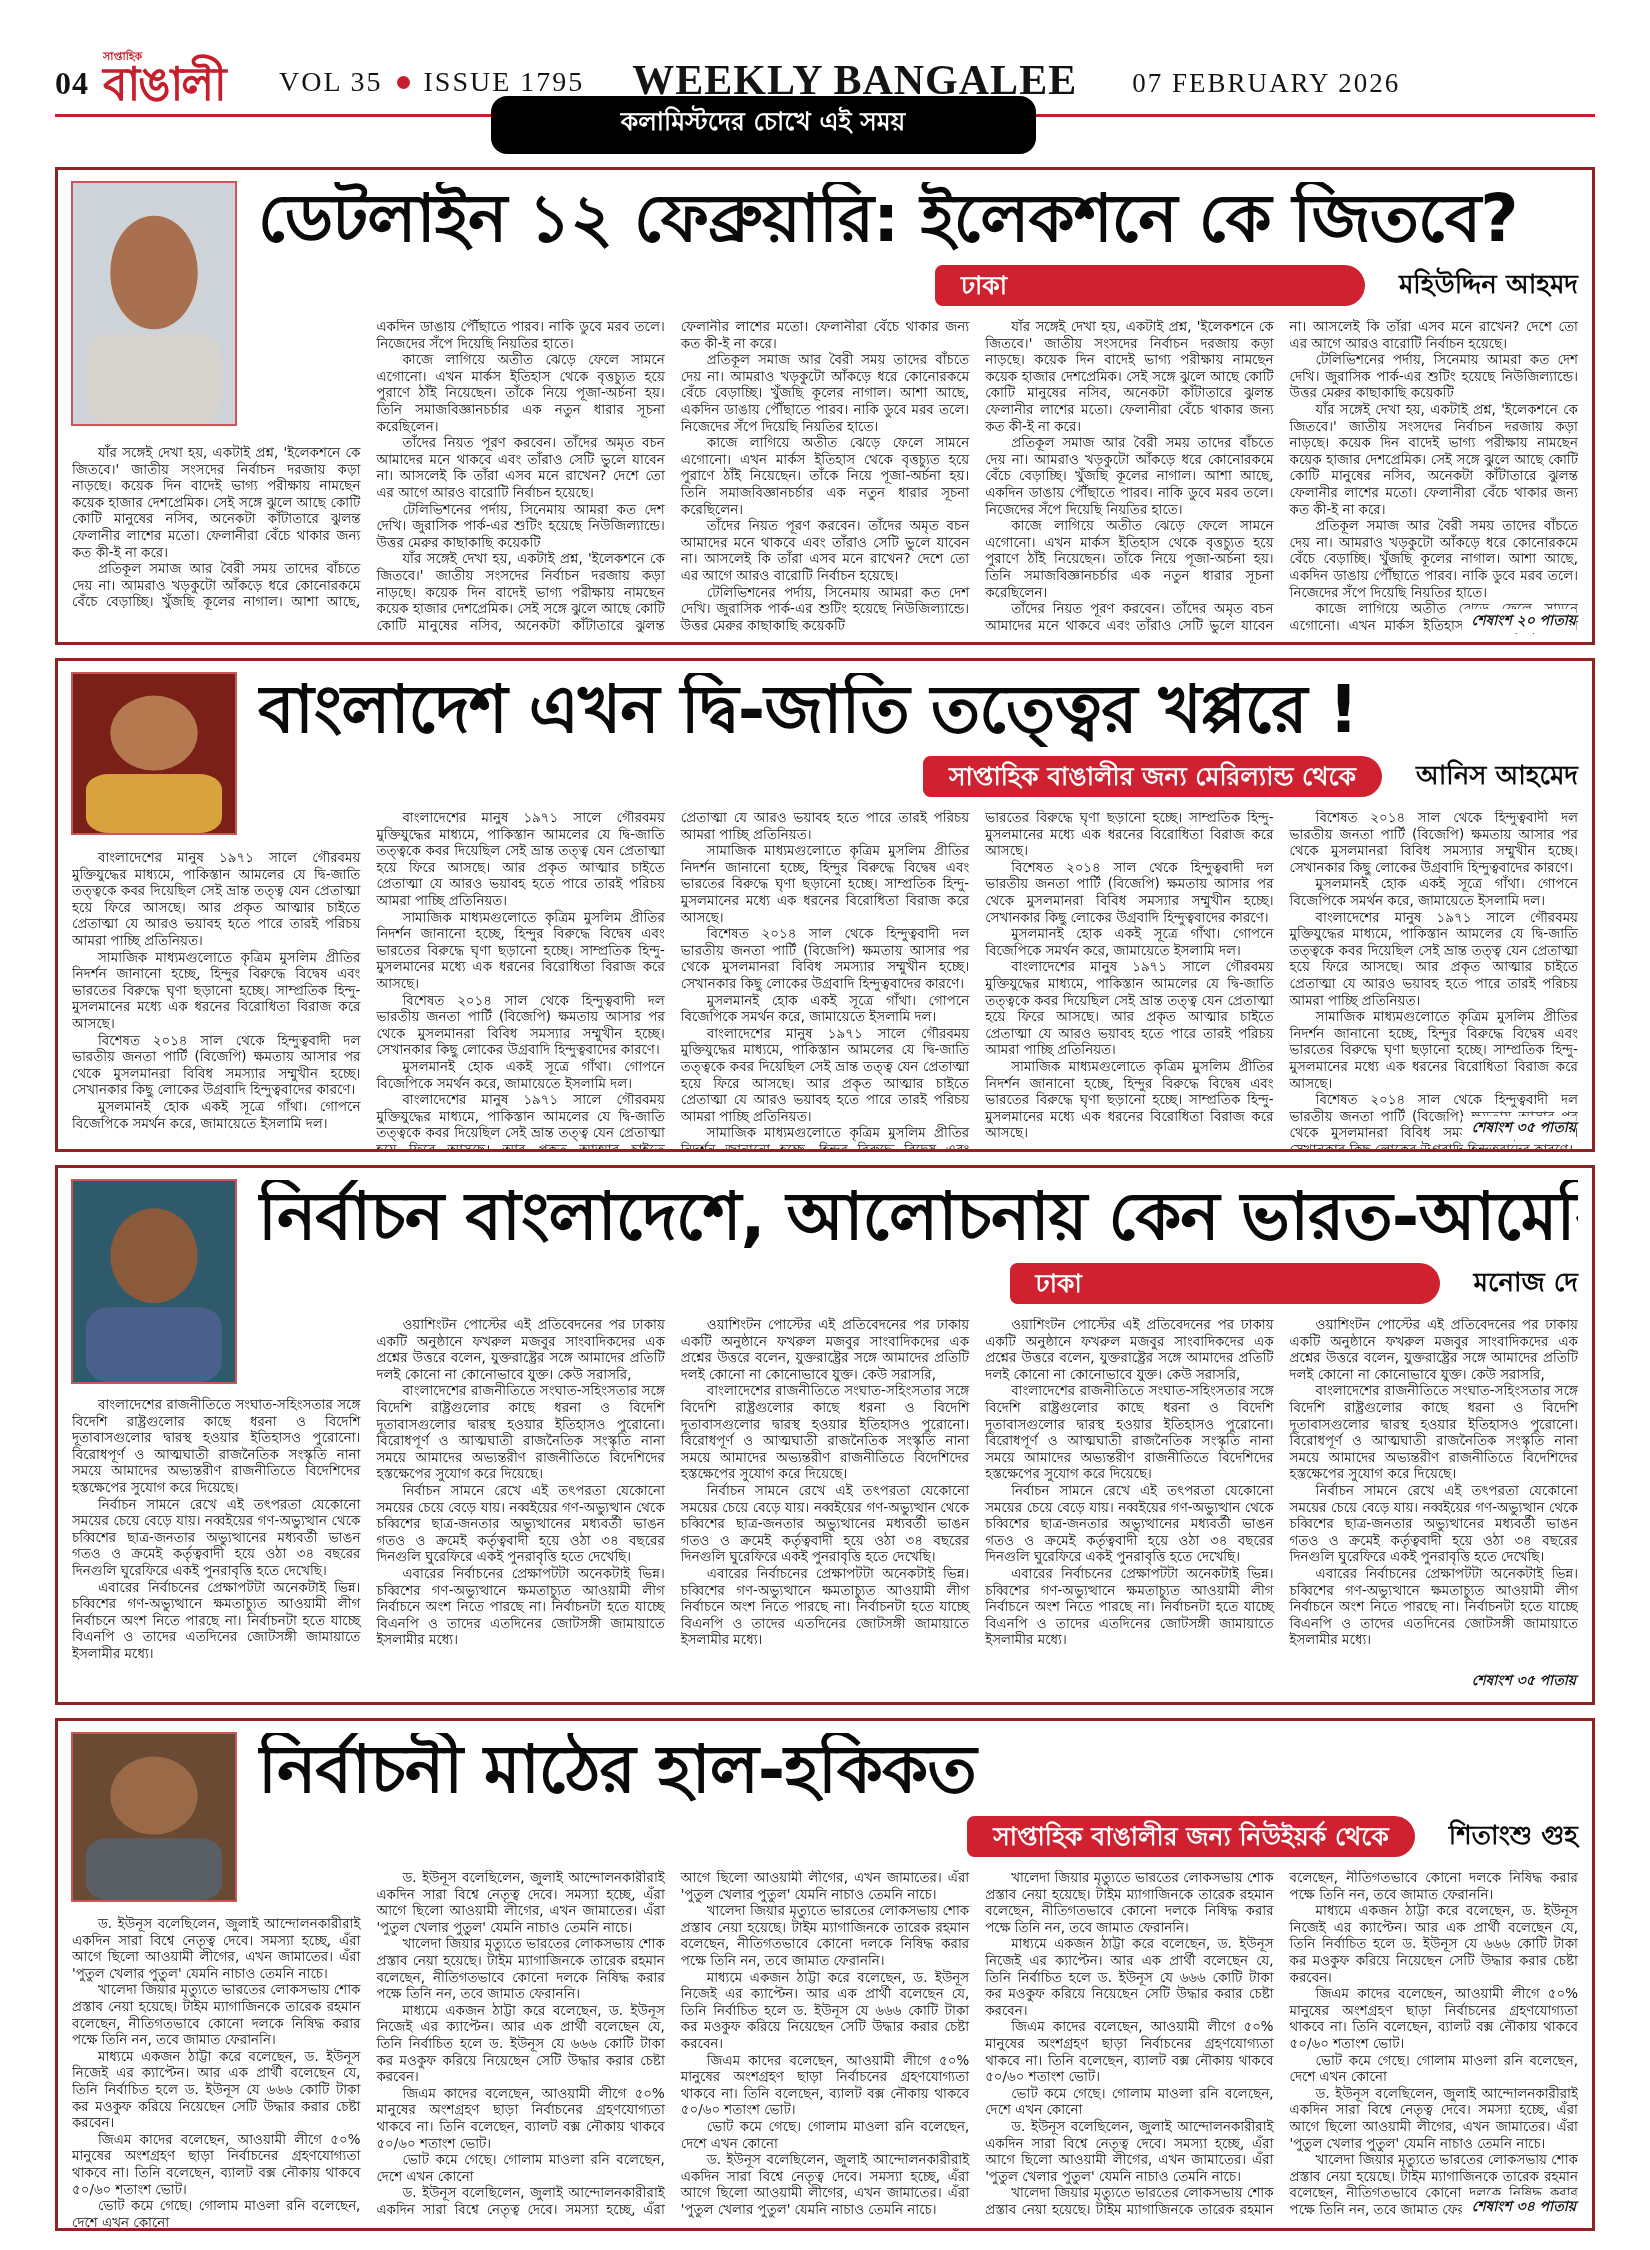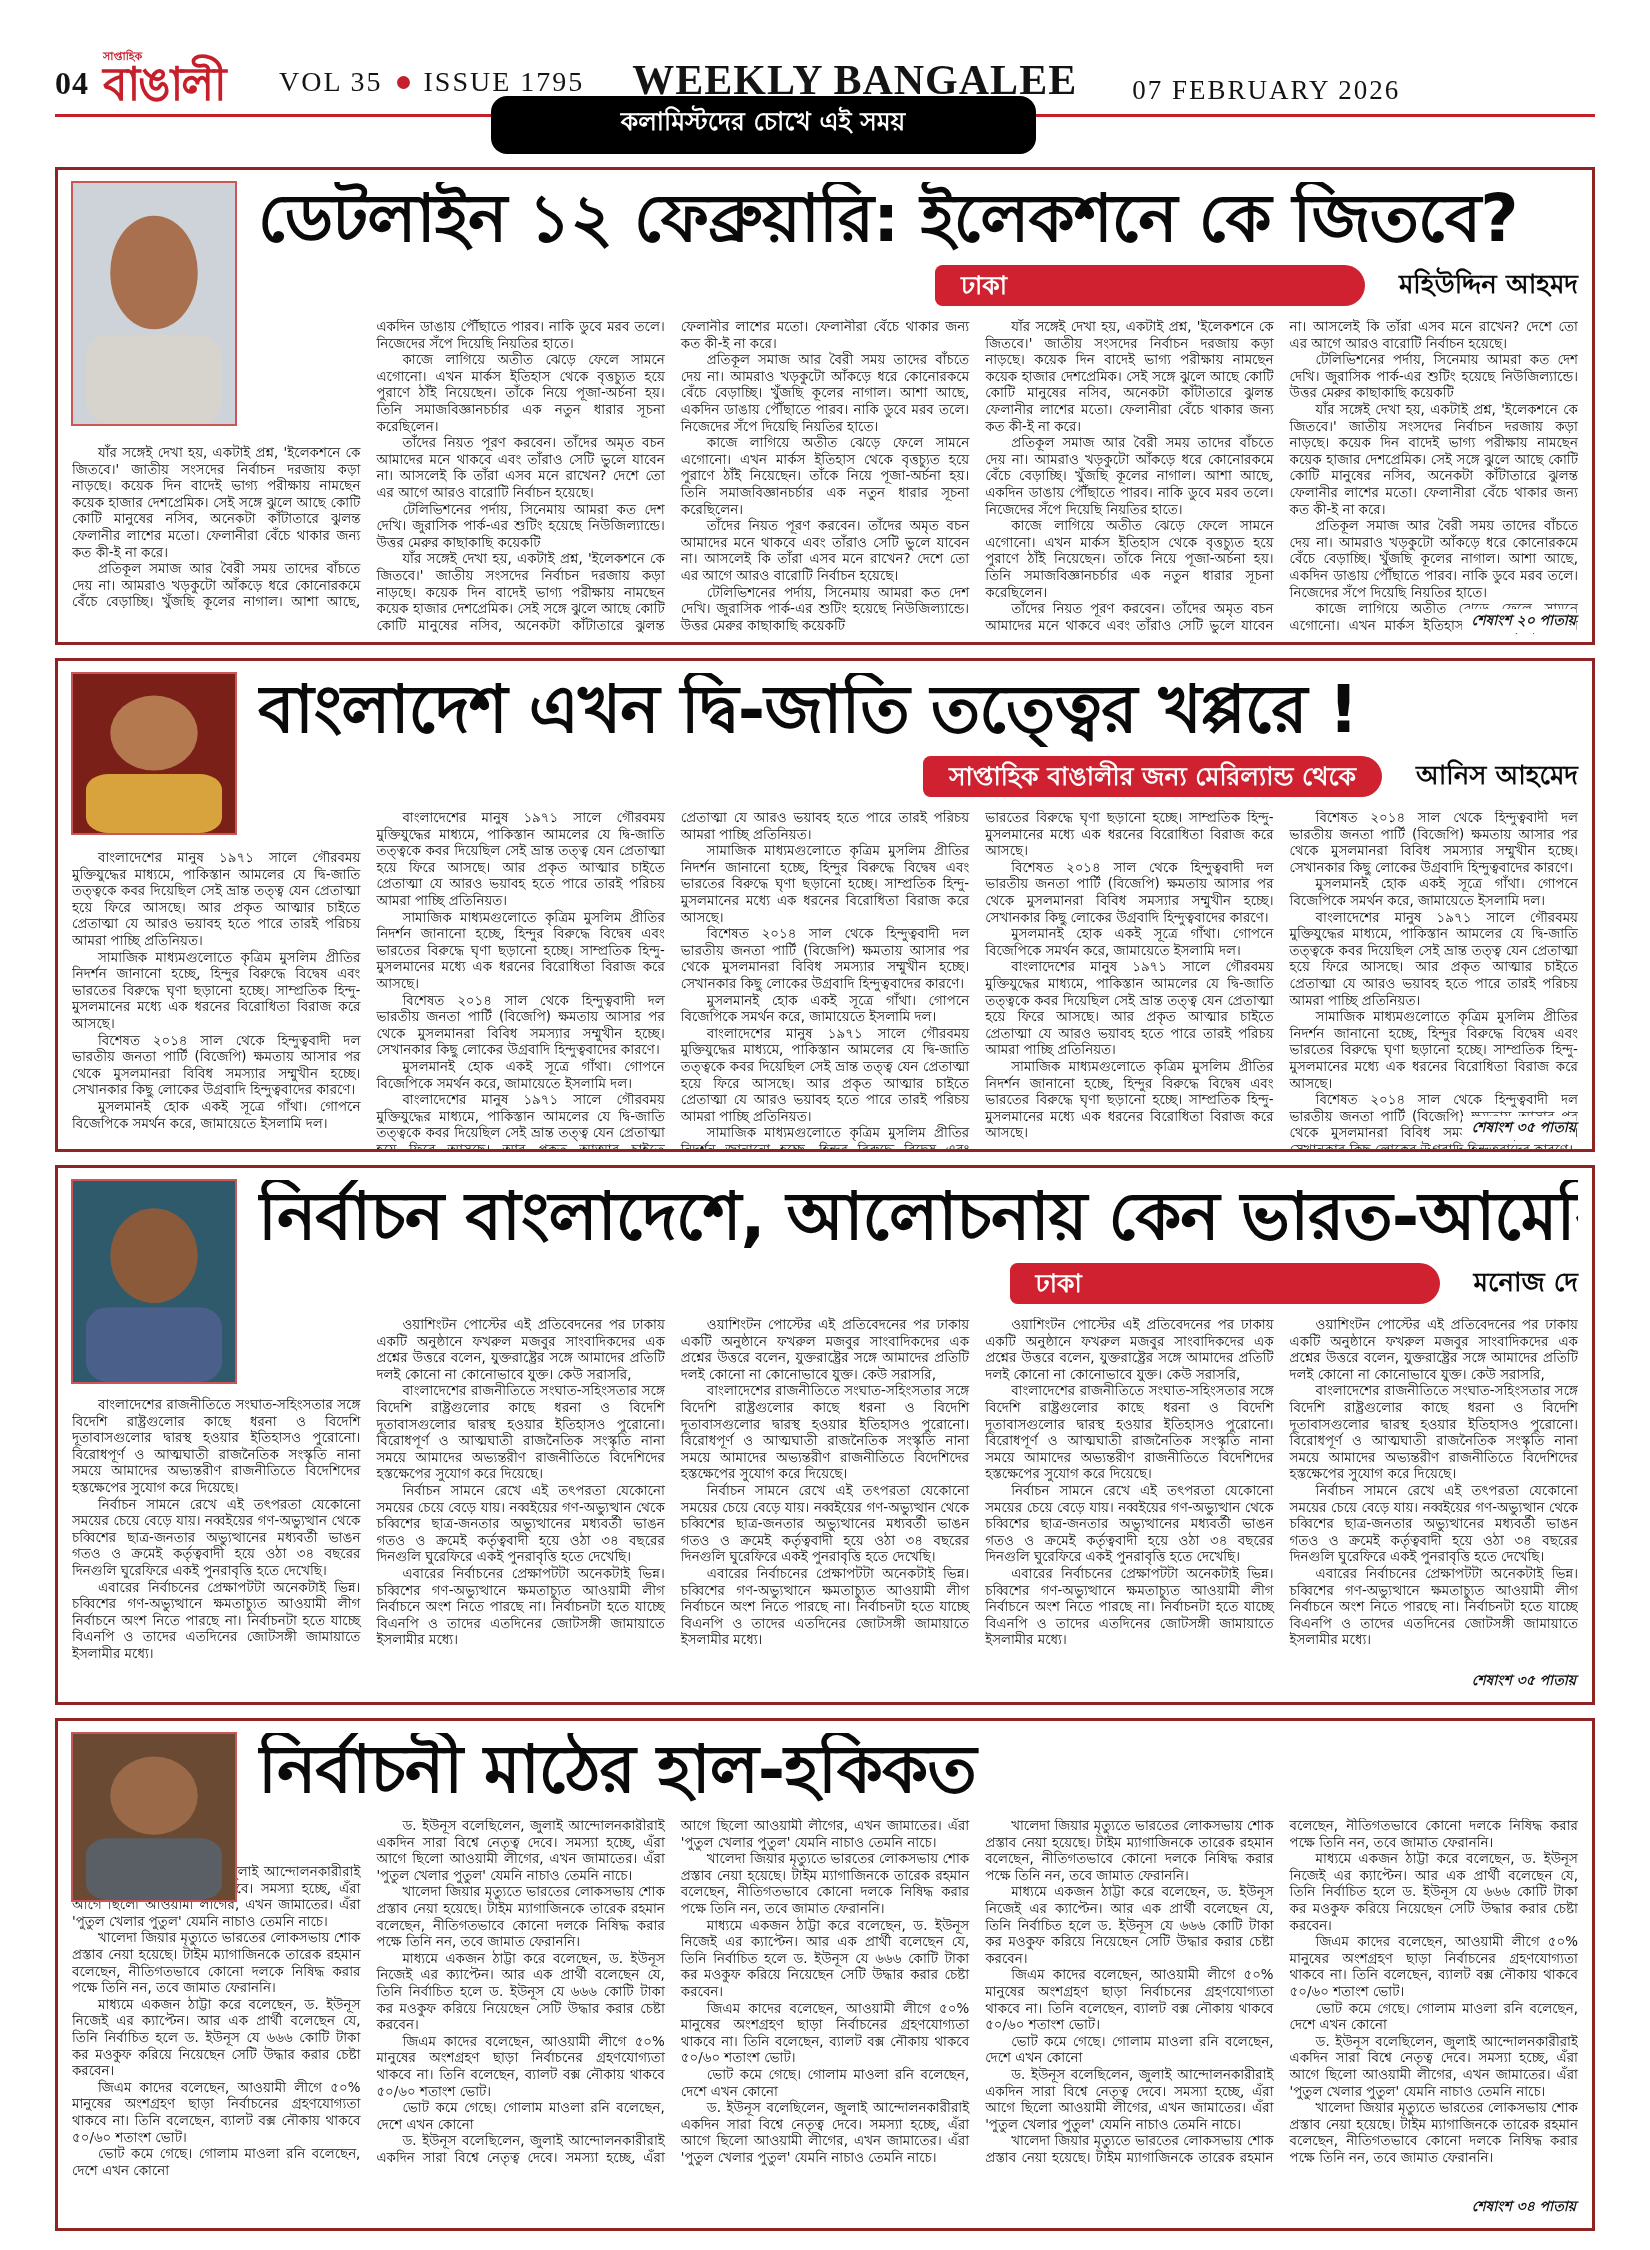--- a/index.html
+++ b/index.html
@@ -9,21 +9,21 @@
 
   
   .masthead { display:flex; align-items:flex-end; height:82px; padding-bottom:6px; }
   .pagenum { font-family:"Liberation Serif", serif; font-size:32px; font-weight:700; letter-spacing:1px; margin-bottom:4px; }
   .logo { width:118px; height:70px; margin-left:14px; display:flex; flex-direction:column; justify-content:flex-end; line-height:1; }
   .logo .logo-small { font-size:11px; color:#c51f2b; font-weight:700; }
   .logo .logo-main { font-size:44px; color:#c51f2b; font-weight:800; letter-spacing:-2px; transform:scaleY(1.05); }
   .volissue { font-family:"Liberation Serif", serif; font-size:28px; letter-spacing:2px; margin-left:58px; margin-bottom:8px; display:flex; align-items:center; gap:14px; }
   .dot { width:13px; height:13px; border-radius:50%; background:#c51f2b; display:inline-block; }
   .paper-title { font-family:"Liberation Serif", serif; font-size:42px; font-weight:800; letter-spacing:1px; margin-left:48px; margin-bottom:2px; }
-  .issue-date { font-family:"Liberation Serif", serif; font-size:27px; letter-spacing:2px; margin-left:55px; }
+  .issue-date { font-family:"Liberation Serif", serif; font-size:27px; letter-spacing:2px; margin-left:55px; margin-bottom:7px; }
 
   .head-rule { border-top:3px solid #c51f2b; margin-top:2px; }
 
   
   .banner-wrap { display:flex; justify-content:center; margin-top:-21px; transform:translateX(-62px); }
   .banner { background:#000000; color:#ffffff; font-size:25px; font-weight:700; padding:6px 34px 9px 34px; border-radius:16px; min-width:545px; text-align:center; }
 
   
   .article { position:relative; border:3px solid #8f2424; margin-top:13px; padding:12px 14px 10px 14px; overflow:hidden; background:#fff; }
   .a1 { height:478px; } .a2 { height:494px; } .a3 { height:540px; } .a4 { height:513px; }
@@ -211,20 +211,24 @@
       <div class="photo">
         <svg viewBox="0 0 100 140" preserveAspectRatio="none">
           <rect class="ph-bg" x="0" y="0" width="100" height="140" fill="#6b4a33"></rect>
           <rect class="ph-clothes" x="8" y="88" width="84" height="52" rx="14" fill="#5a5f66"></rect>
           <ellipse class="ph-skin" cx="50" cy="52" rx="27" ry="33" fill="#9a6a48"></ellipse>
           <rect class="ph-clothes2" x="20" y="96" width="60" height="44" rx="10" fill="#5a5f66"></rect>
         </svg>
       </div>
       <div class="art-head">
         <div class="headline">নির্বাচনী মাঠের হাল-হকিকত</div>
+        <div class="badge-row">
+          <div class="badge">সাপ্তাহিক বাঙালীর জন্য নিউইয়র্ক থেকে</div>
+          <div class="byline">শিতাংশু গুহ</div>
+        </div>
       </div>
       <div class="body-cols">
         <div class="photo-spacer"></div>
       <p class="para">ড. ইউনূস বলেছিলেন, জুলাই আন্দোলনকারীরাই একদিন সারা বিশ্বে নেতৃত্ব দেবে। সমস্যা হচ্ছে, এঁরা আগে ছিলো আওয়ামী লীগের, এখন জামাতের। এঁরা 'পুতুল খেলার পুতুল' যেমনি নাচাও তেমনি নাচে।</p>
           <p class="para">খালেদা জিয়ার মৃত্যুতে ভারতের লোকসভায় শোক প্রস্তাব নেয়া হয়েছে। টাইম ম্যাগাজিনকে তারেক রহমান বলেছেন, নীতিগতভাবে কোনো দলকে নিষিদ্ধ করার পক্ষে তিনি নন, তবে জামাত ফেরাননি।</p>
           <p class="para">মাধ্যমে একজন ঠাট্টা করে বলেছেন, ড. ইউনূস নিজেই এর ক্যাপ্টেন। আর এক প্রার্থী বলেছেন যে, তিনি নির্বাচিত হলে ড. ইউনূস যে ৬৬৬ কোটি টাকা কর মওকুফ করিয়ে নিয়েছেন সেটি উদ্ধার করার চেষ্টা করবেন।</p>
           <p class="para">জিএম কাদের বলেছেন, আওয়ামী লীগে ৫০% মানুষের অংশগ্রহণ ছাড়া নির্বাচনের গ্রহণযোগ্যতা থাকবে না। তিনি বলেছেন, ব্যালট বক্স নৌকায় থাকবে ৫০/৬০ শতাংশ ভোট।</p>
           <p class="para">ভোট কমে গেছে। গোলাম মাওলা রনি বলেছেন, দেশে এখন কোনো</p>
           <p class="para">ড. ইউনূস বলেছিলেন, জুলাই আন্দোলনকারীরাই একদিন সারা বিশ্বে নেতৃত্ব দেবে। সমস্যা হচ্ছে, এঁরা আগে ছিলো আওয়ামী লীগের, এখন জামাতের। এঁরা 'পুতুল খেলার পুতুল' যেমনি নাচাও তেমনি নাচে।</p>
           <p class="para">খালেদা জিয়ার মৃত্যুতে ভারতের লোকসভায় শোক প্রস্তাব নেয়া হয়েছে। টাইম ম্যাগাজিনকে তারেক রহমান বলেছেন, নীতিগতভাবে কোনো দলকে নিষিদ্ধ করার পক্ষে তিনি নন, তবে জামাত ফেরাননি।</p>

